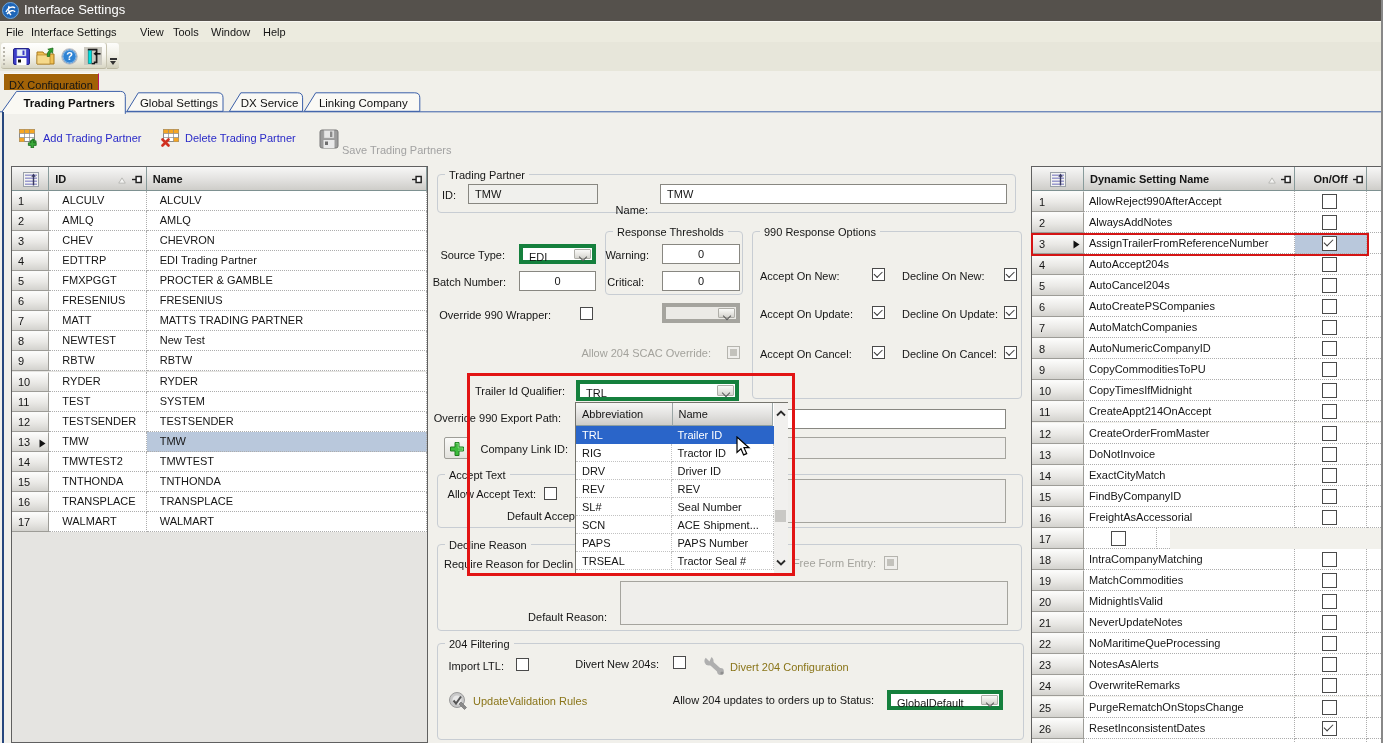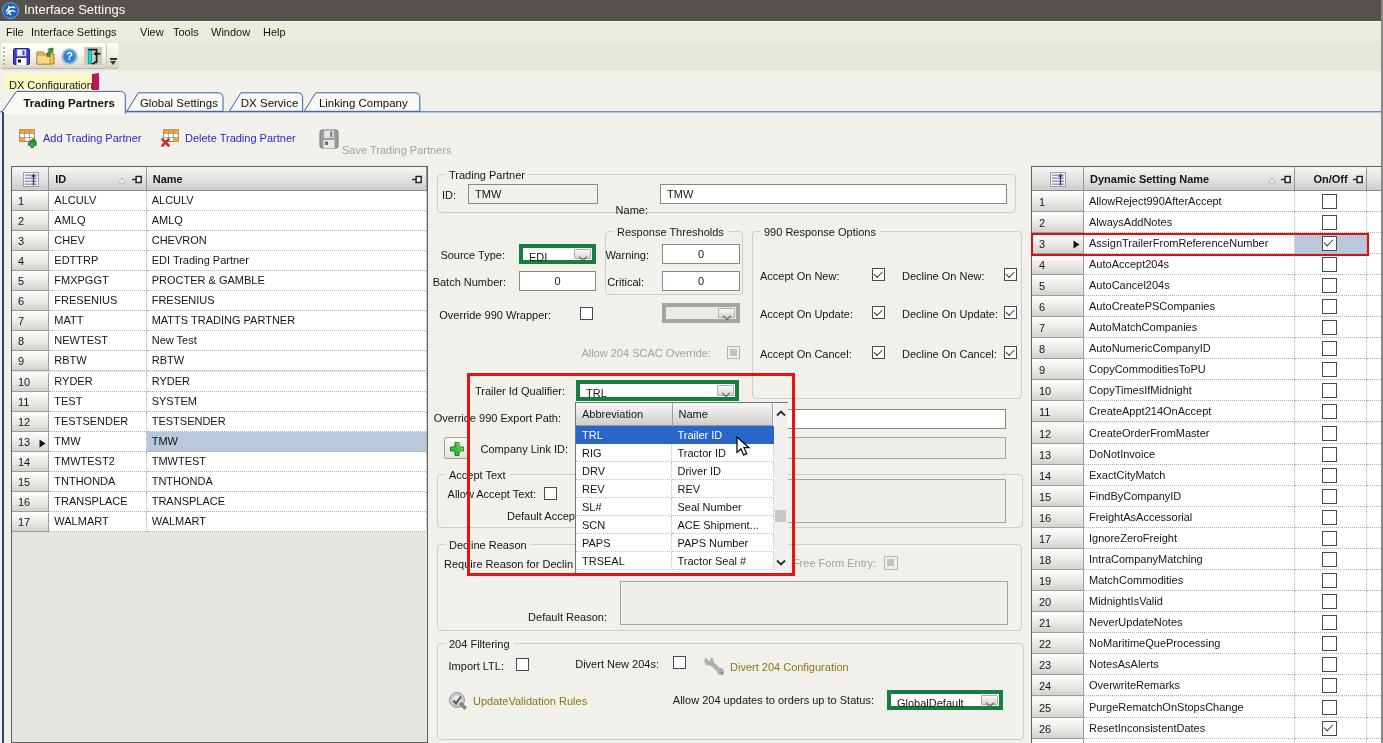--- a/index.html
+++ b/index.html
@@ -22,21 +22,21 @@
 .combo>s::after{content:"";position:absolute;left:4.5px;top:4px;width:5px;height:5px;
   border-right:1.6px solid #5a5a5a;border-bottom:1.6px solid #5a5a5a;transform:rotate(45deg)}
 .combo.dis{background:#EBEAE6;border-color:#A5A49E}
 .combo>i{position:absolute;left:6px;top:3px;font-style:normal}
 .link{position:absolute;white-space:nowrap;}
 .lrow{position:absolute;left:12px;display:flex;height:20.1px}
 .lrow>i{width:37.3px;font-style:normal;background:linear-gradient(180deg,#FCFCFB,#E9E8E5 55%,#D3D2CE);
   border-right:1px solid #9D9C97;border-bottom:1px solid #9D9C97;border-top:1px solid #FBFBFA;
   padding-left:6px;line-height:19px;position:relative}
 .lrow>b,.lrow>u{font-weight:normal;text-decoration:none;background:#fff;
-  border-right:1px dotted #ADADAD;border-bottom:1px dotted #ADADAD;padding-left:5px;line-height:19px;
+  border-right:1px dotted #ADADAD;border-bottom:1px dotted #ADADAD;padding-left:13px;line-height:19px;
   overflow:hidden;white-space:nowrap}
 .lrow>b{width:97.4px}
 .lrow>u{width:280.3px}
 .rrow{position:absolute;left:1032px;display:flex;height:21.08px}
 .rrow>i{width:52px;font-style:normal;background:linear-gradient(180deg,#FCFCFB,#E9E8E5 55%,#D3D2CE);
   border-right:1px solid #9D9C97;border-bottom:1px solid #9D9C97;border-top:1px solid #FBFBFA;
   padding-left:7px;line-height:20px;position:relative}
 .rrow>b,.rrow>u{font-weight:normal;text-decoration:none;background:#fff;
   border-right:1px dotted #ADADAD;border-bottom:1px dotted #ADADAD;line-height:20px;white-space:nowrap}
 .rrow>b{width:210.6px;padding-left:5px}
@@ -99,21 +99,21 @@
 <div class="ab" style="left:84px;top:5px;width:18px;height:18px;background:#CBC9C0"></div>
 <svg class="ab" style="left:84px;top:5px" width="18" height="18" viewBox="0 0 18 18">
  <path d="M3.8 2.6 H12.6 V15.4 H9.8" fill="none" stroke="#1a1a1a" stroke-width="1.7"></path>
  <rect x="4.2" y="3.4" width="3.4" height="13.2" fill="#00E0E0" stroke="#007878" stroke-width=".6"></rect>
  <path d="M7.6 16.6 h3.4" stroke="#1a1a1a" stroke-width="1.4"></path>
  <line x1="16.6" y1="6.8" x2="11.6" y2="6.8" stroke="#111" stroke-width="1.5"></line>
  <path d="M9.4 6.8 L12.6 4.6 V9 Z" fill="#111"></path>
 </svg>
 </div>
 <div class="ab" style="left:0;top:71px;width:1383px;height:22px;background:#F1F0EA">
-<div class="ab" style="left:4px;top:2px;width:95px;height:20px;background:#fef9c3;border-right:7px solid #be185d;border-top:1px solid #FBFAF7">
+<div class="ab" style="left:4px;top:2px;width:95px;height:20px;background:#a16207;border-right:1px solid #be185d;border-top:1px solid #FBFAF7">
 <span class="lbl" style="left:5px;top:5px">DX Configuration</span>
       </div>
     </div>
 <svg class="ab" style="left:0;top:90px" width="1383" height="24" viewBox="0 0 1383 24">
 <rect x="0" y="0" width="1383" height="24" fill="#F1F0EA"></rect>
 <path d="M126.9 21.3 L138.3 2.8 L218 2.8 Q223 2.8 223 7.8 L223 21.3 Z" fill="#FAF9F5" stroke="#3B5FA8"></path>
 <path d="M229.4 21.3 L240.8 2.8 L297.6 2.8 Q302.6 2.8 302.6 7.8 L302.6 21.3 Z" fill="#FAF9F5" stroke="#3B5FA8"></path>
 <path d="M304.3 21.3 L315.7 2.8 L414.8 2.8 Q419.8 2.8 419.8 7.8 L419.8 21.3 Z" fill="#FAF9F5" stroke="#3B5FA8"></path>
 <line x1="0" y1="21.8" x2="1383" y2="21.8" stroke="#3B5FA8"></line>
 <path d="M2.5 23.9 L2.5 21 L16.5 1.4 L120.3 1.4 Q125.3 1.4 125.3 6.4 L125.3 21 L125.3 23.9" fill="#FAF9F4" stroke="#3B5FA8"></path>
@@ -426,21 +426,20 @@
 <div class="rrow" style="top:506.8px">
       <i>16</i>
       <b>FreightAsAccessorial</b>
       <u>
         <s class="gcb"></s>
       </u>
       <e></e>
     </div>
 <div class="rrow" style="top:527.9px">
       <i>17</i>
-      <b>IgnoreZeroFreight</b>
       <u>
         <s class="gcb"></s>
       </u>
       <e></e>
     </div>
 <div class="rrow" style="top:549.0px">
       <i>18</i>
       <b>IntraCompanyMatching</b>
       <u>
         <s class="gcb"></s>

